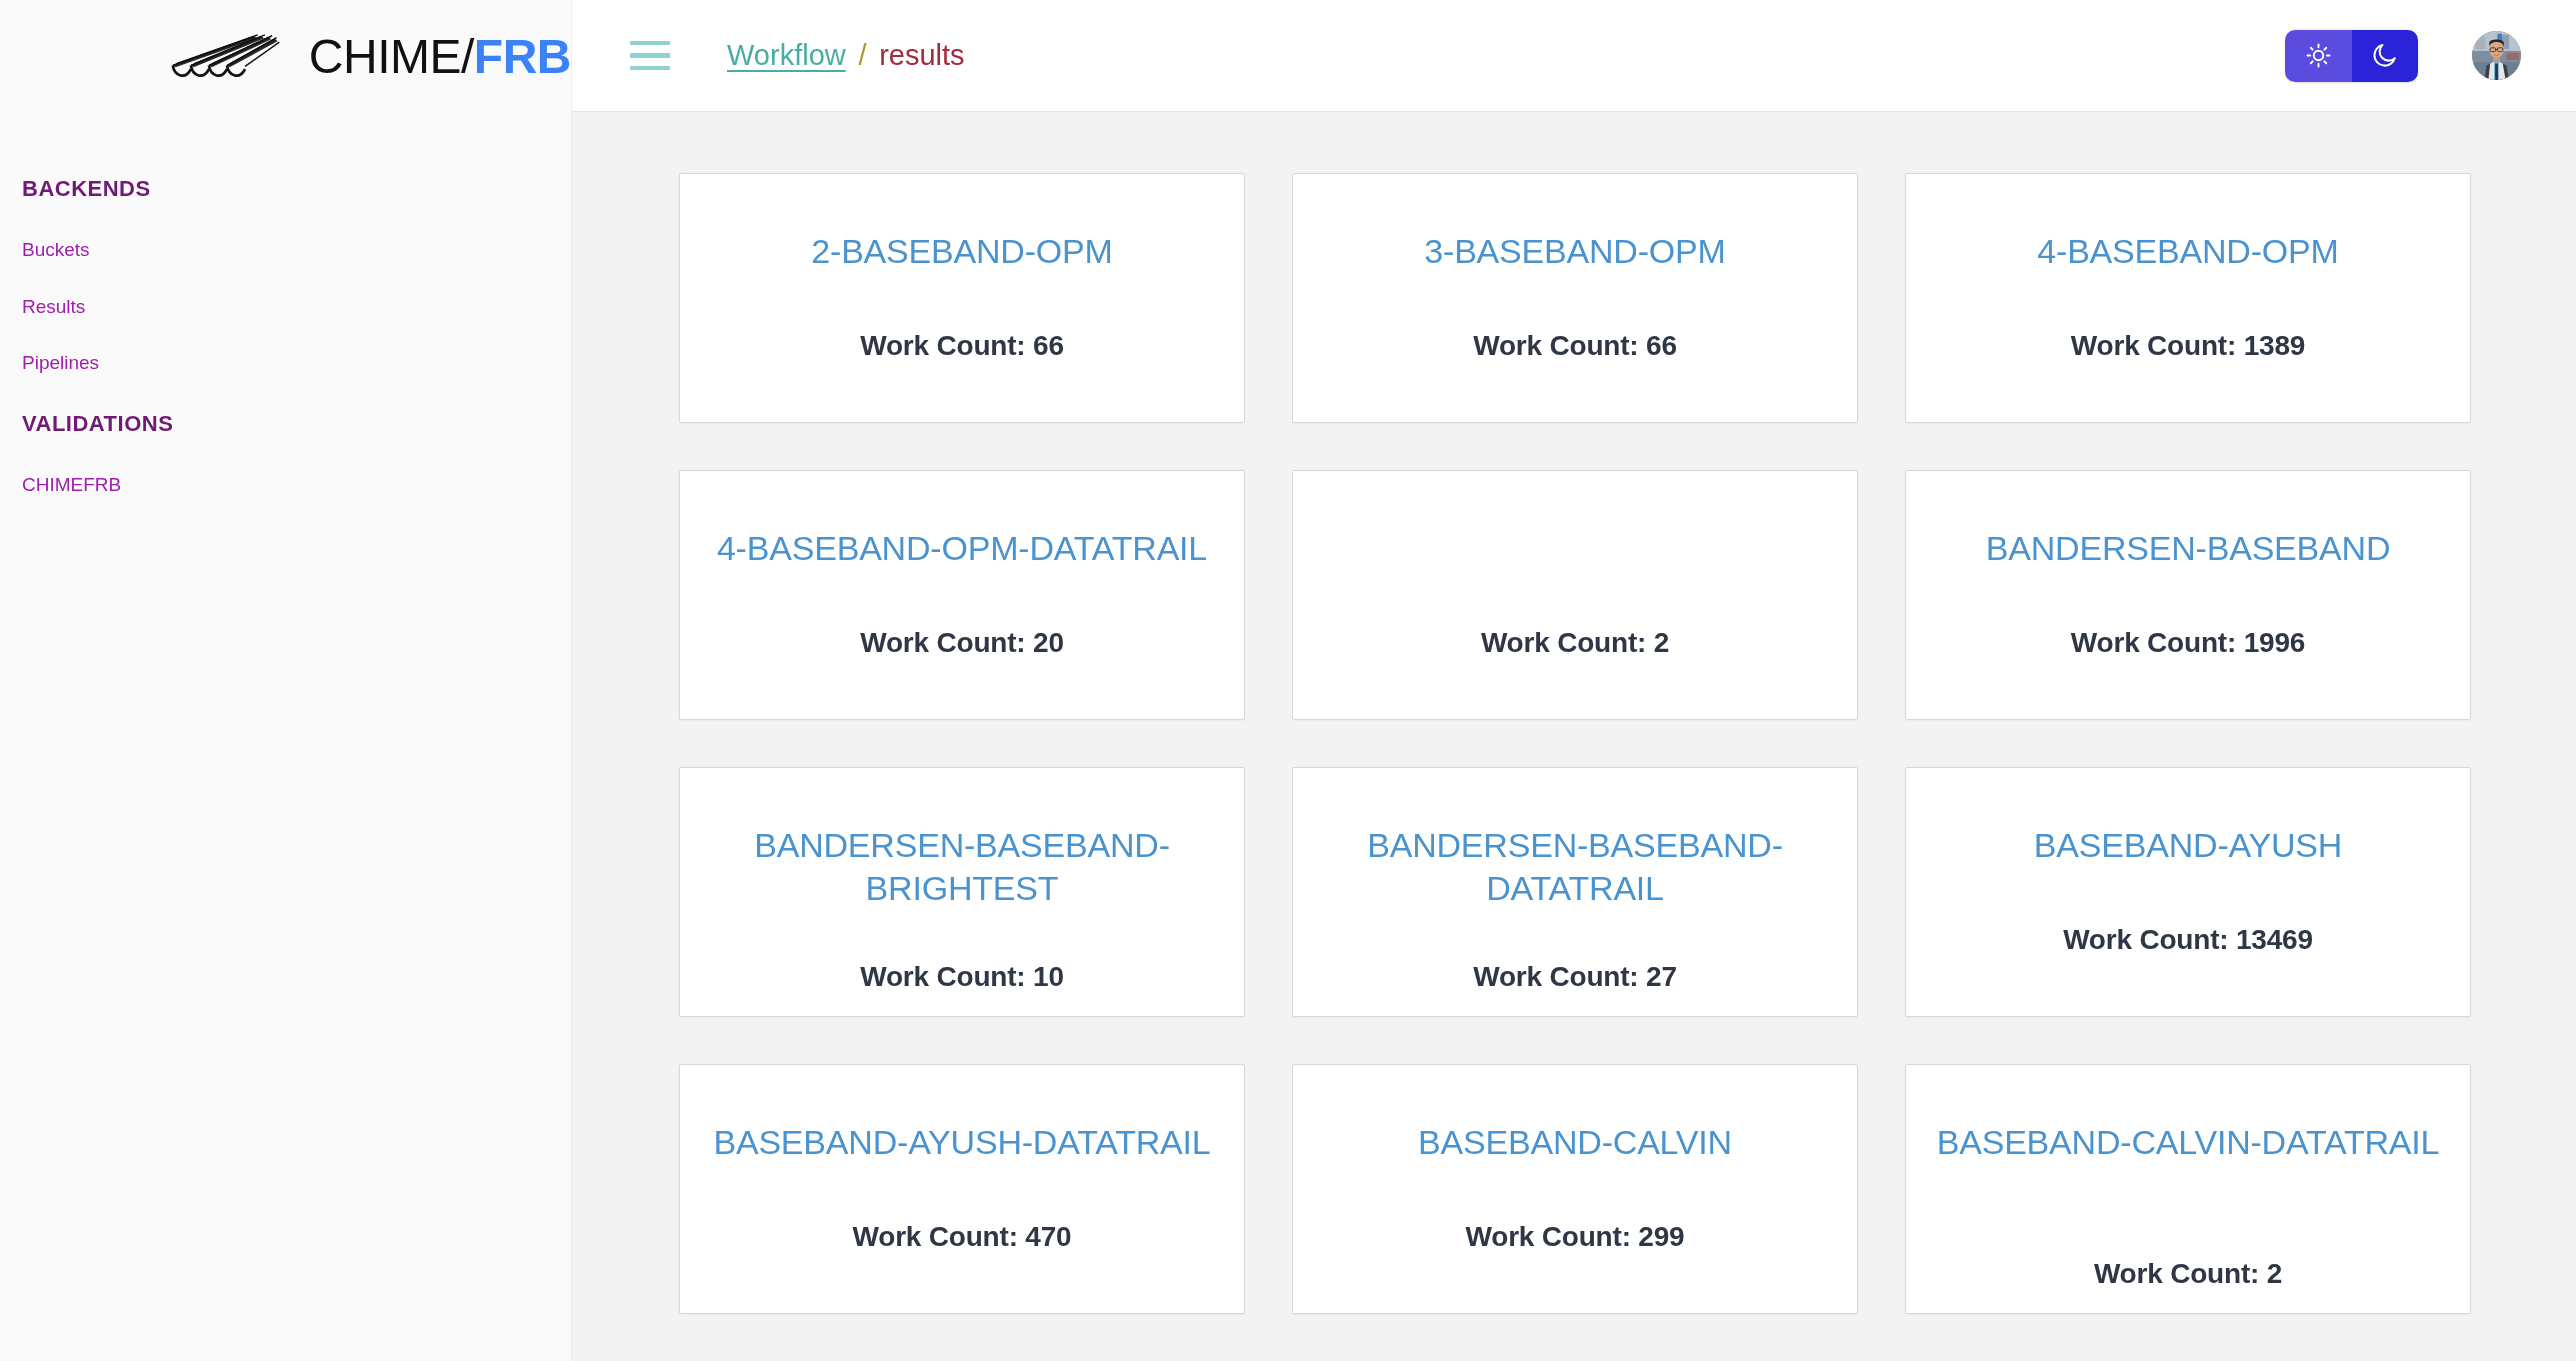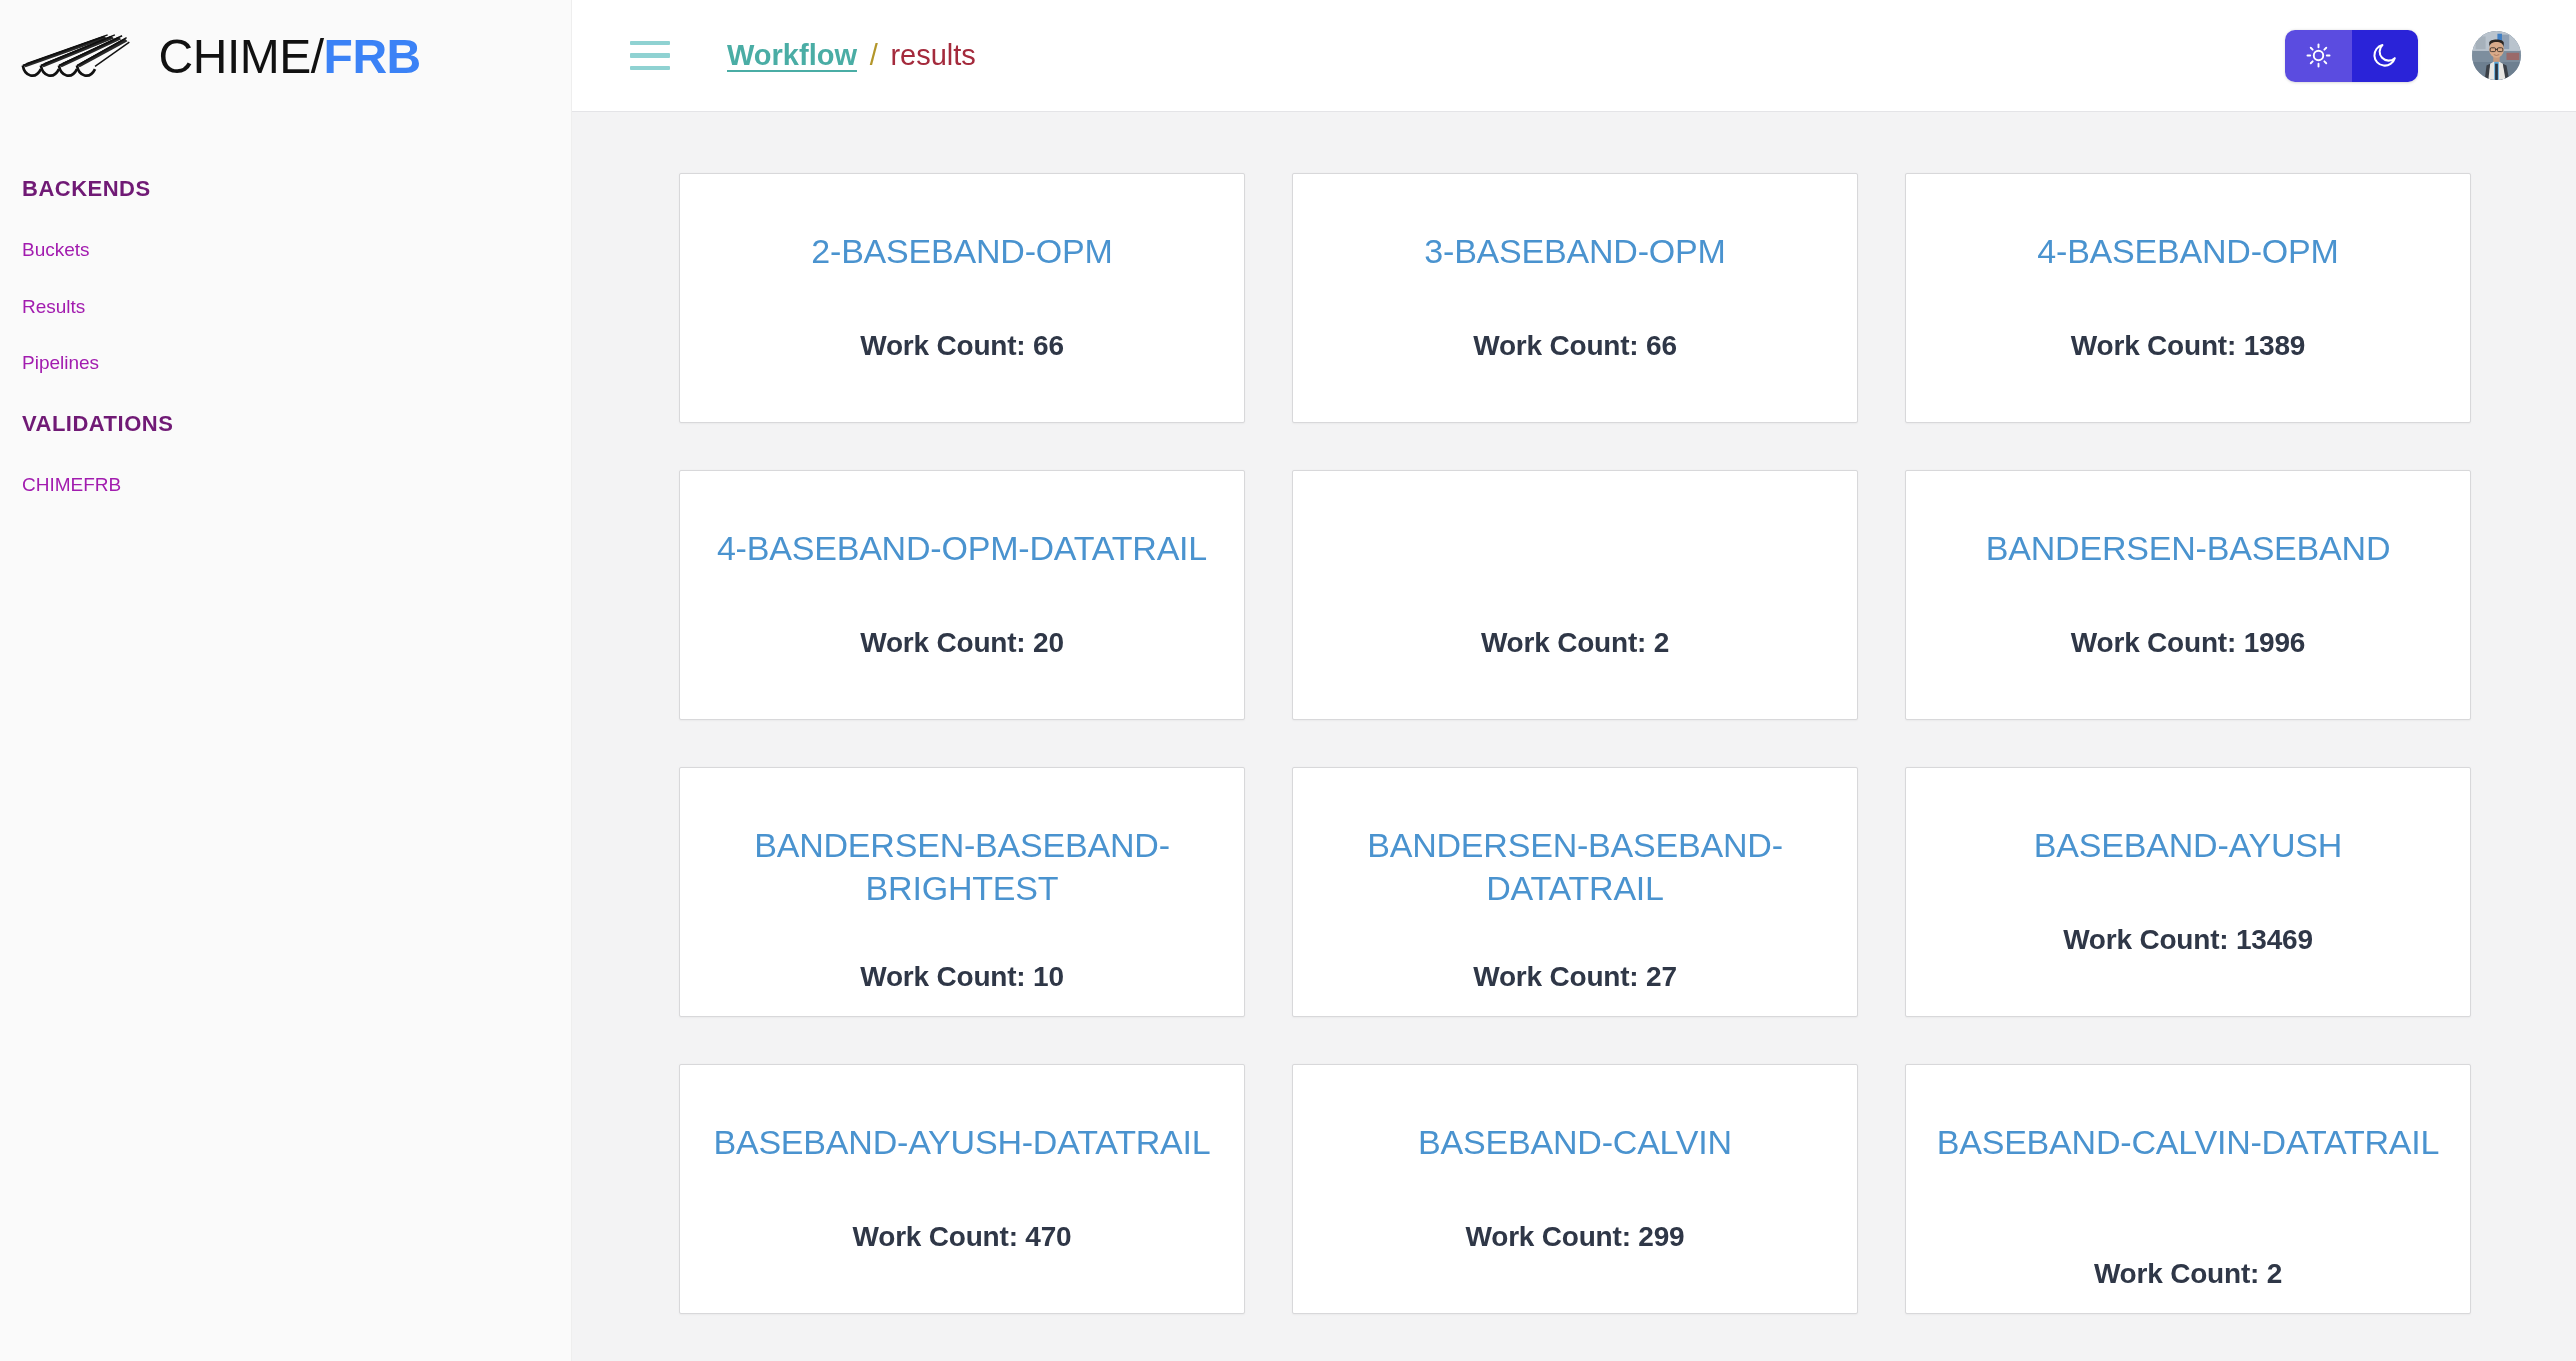--- a/index.html
+++ b/index.html
@@ -15,21 +15,21 @@
 
   
   #sidebar {
     position:absolute; left:0; top:0;
     width:572px; height:1362px;
     background:#fafafa;
     border-right:0.9px solid #eeeeee;
   }
   #logo-wrap {
     height:112px;
-    display:flex; align-items:center; justify-content:flex-start;
+    display:flex; align-items:center; justify-content:flex-end;
     padding-left:9px;
     margin-left:8px;
   }
   #logo { display:flex; align-items:center; gap:0; }
   #logo-mark { width:138px; height:65px; display:block; }
   #logo-text {
     font-size:48px; letter-spacing:-0.5px;
     font-family:"Liberation Sans", sans-serif;
     display:flex; align-items:baseline;
     margin-left:3.6px;
@@ -70,21 +70,20 @@
   }
   #breadcrumb {
     margin-left:55px;
     display:flex; align-items:center; gap:12.7px;
     font-size:29px;
   }
   #crumb-root {
     color:#4aada5; text-decoration:underline;
     text-underline-offset:4.5px; text-decoration-thickness:1.8px;
     cursor:pointer;
-    font-weight:bold;
   }
   #crumb-sep { color:#b3962a; font-weight:400; }
   #crumb-current { color:#a42a3c; }
 
   #header-right {
     margin-left:auto; margin-right:55px;
     display:flex; align-items:center; gap:54px;
   }
   #theme-toggle {
     width:133px; height:52px; border-radius:10px;

